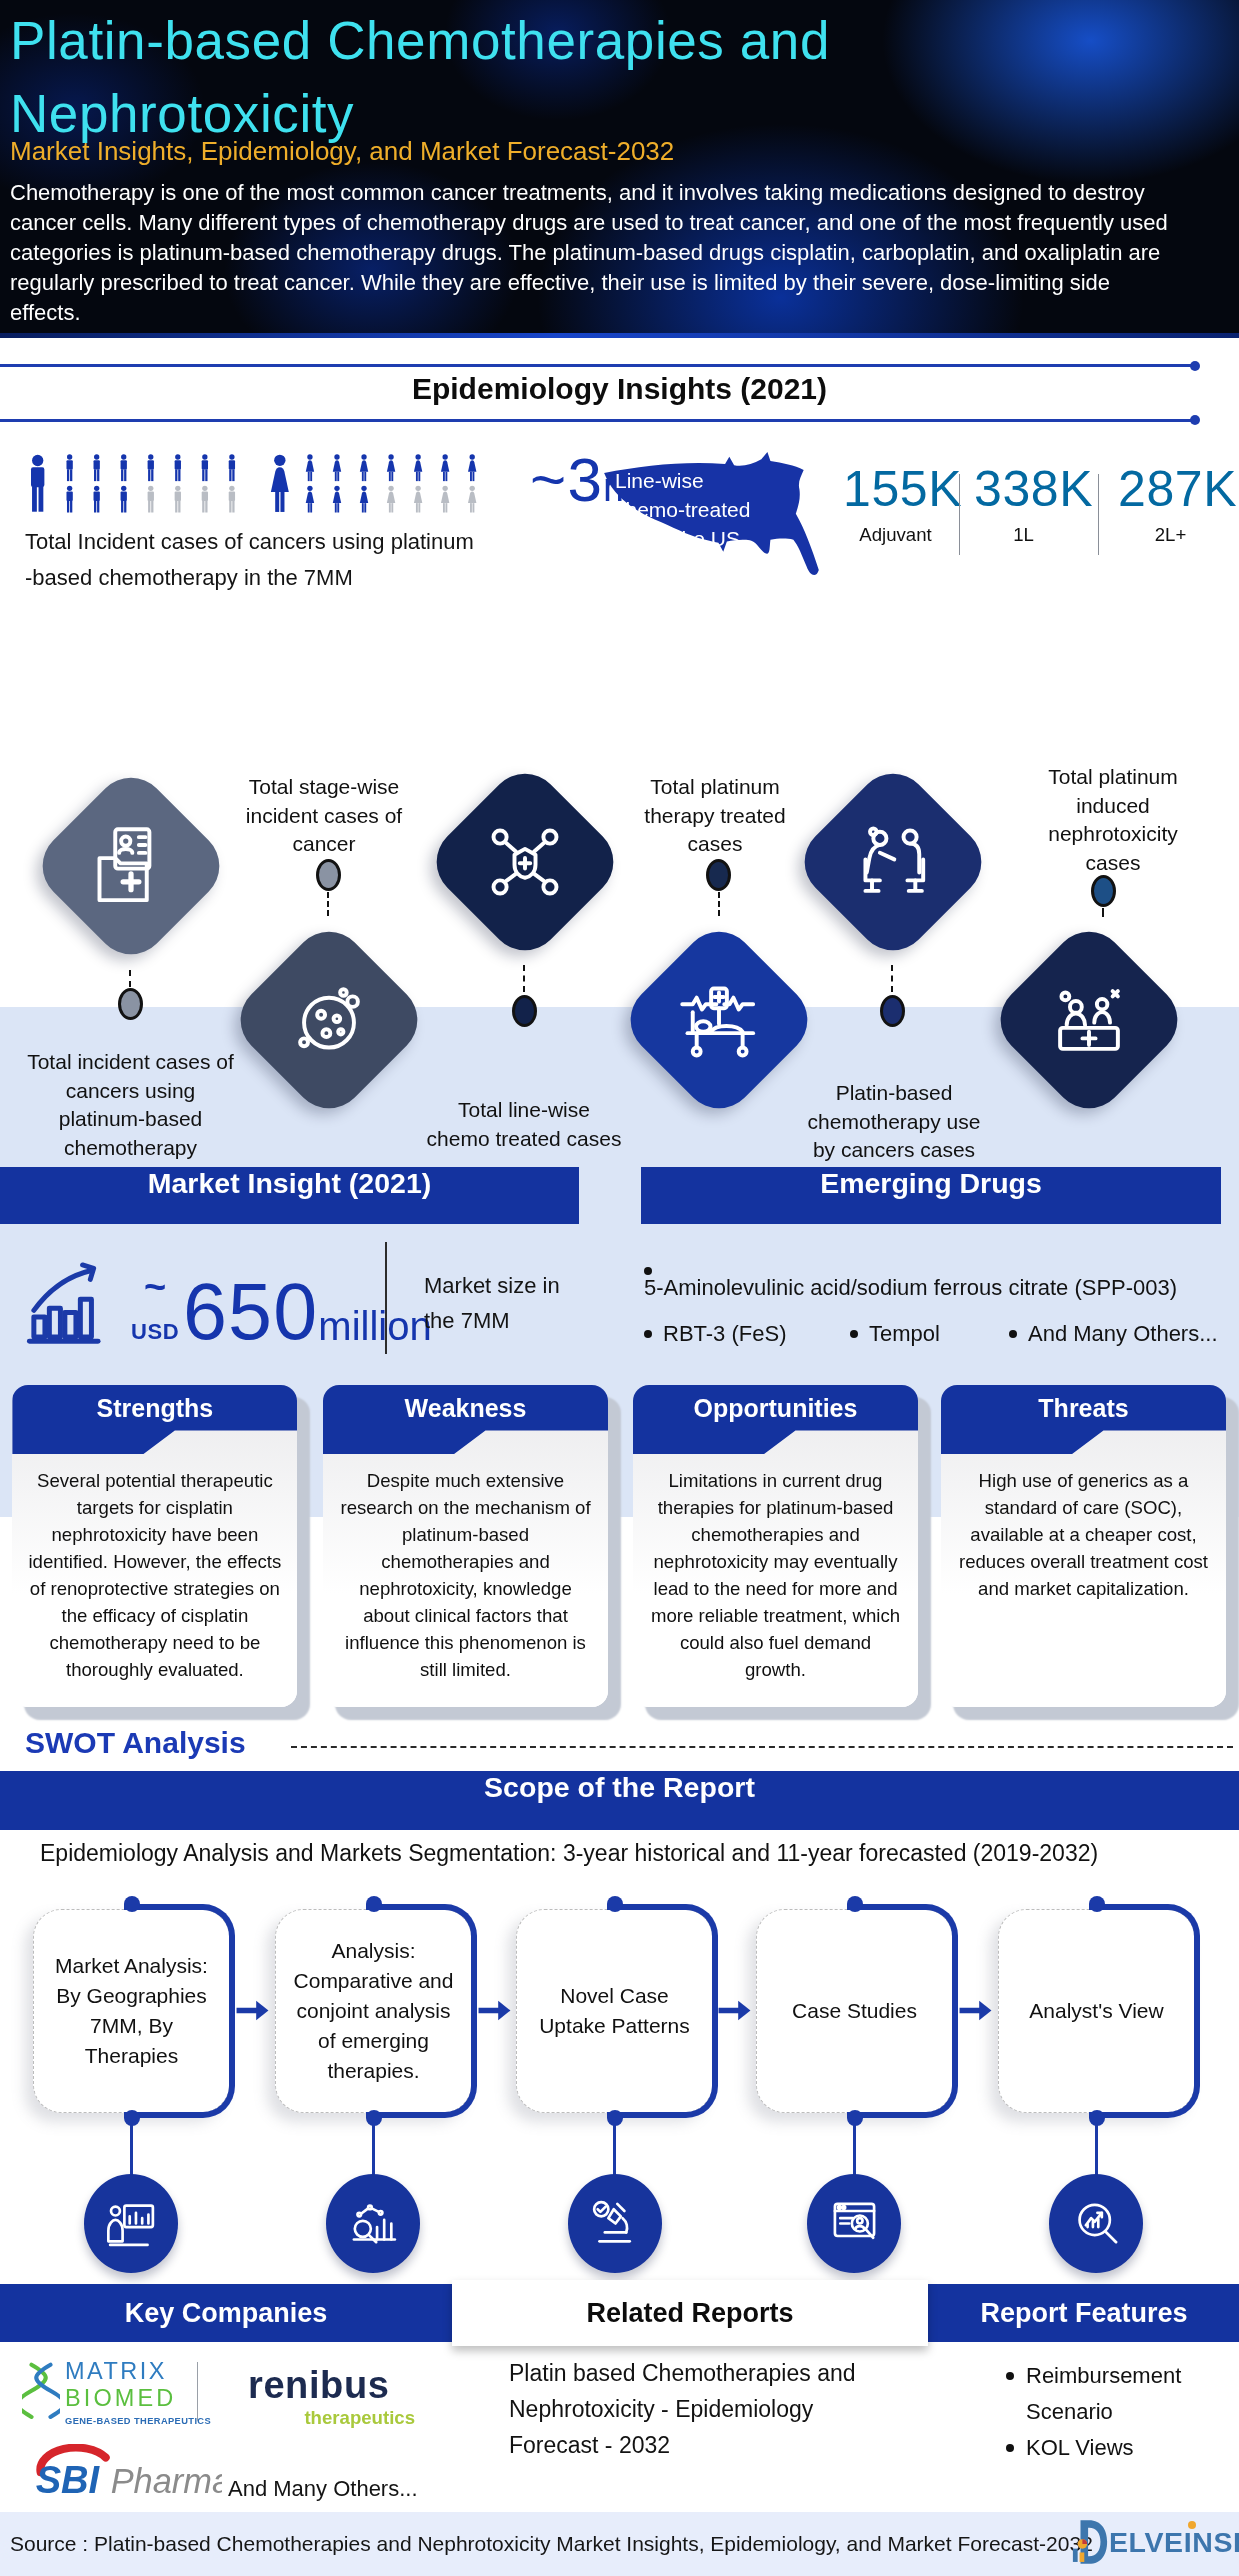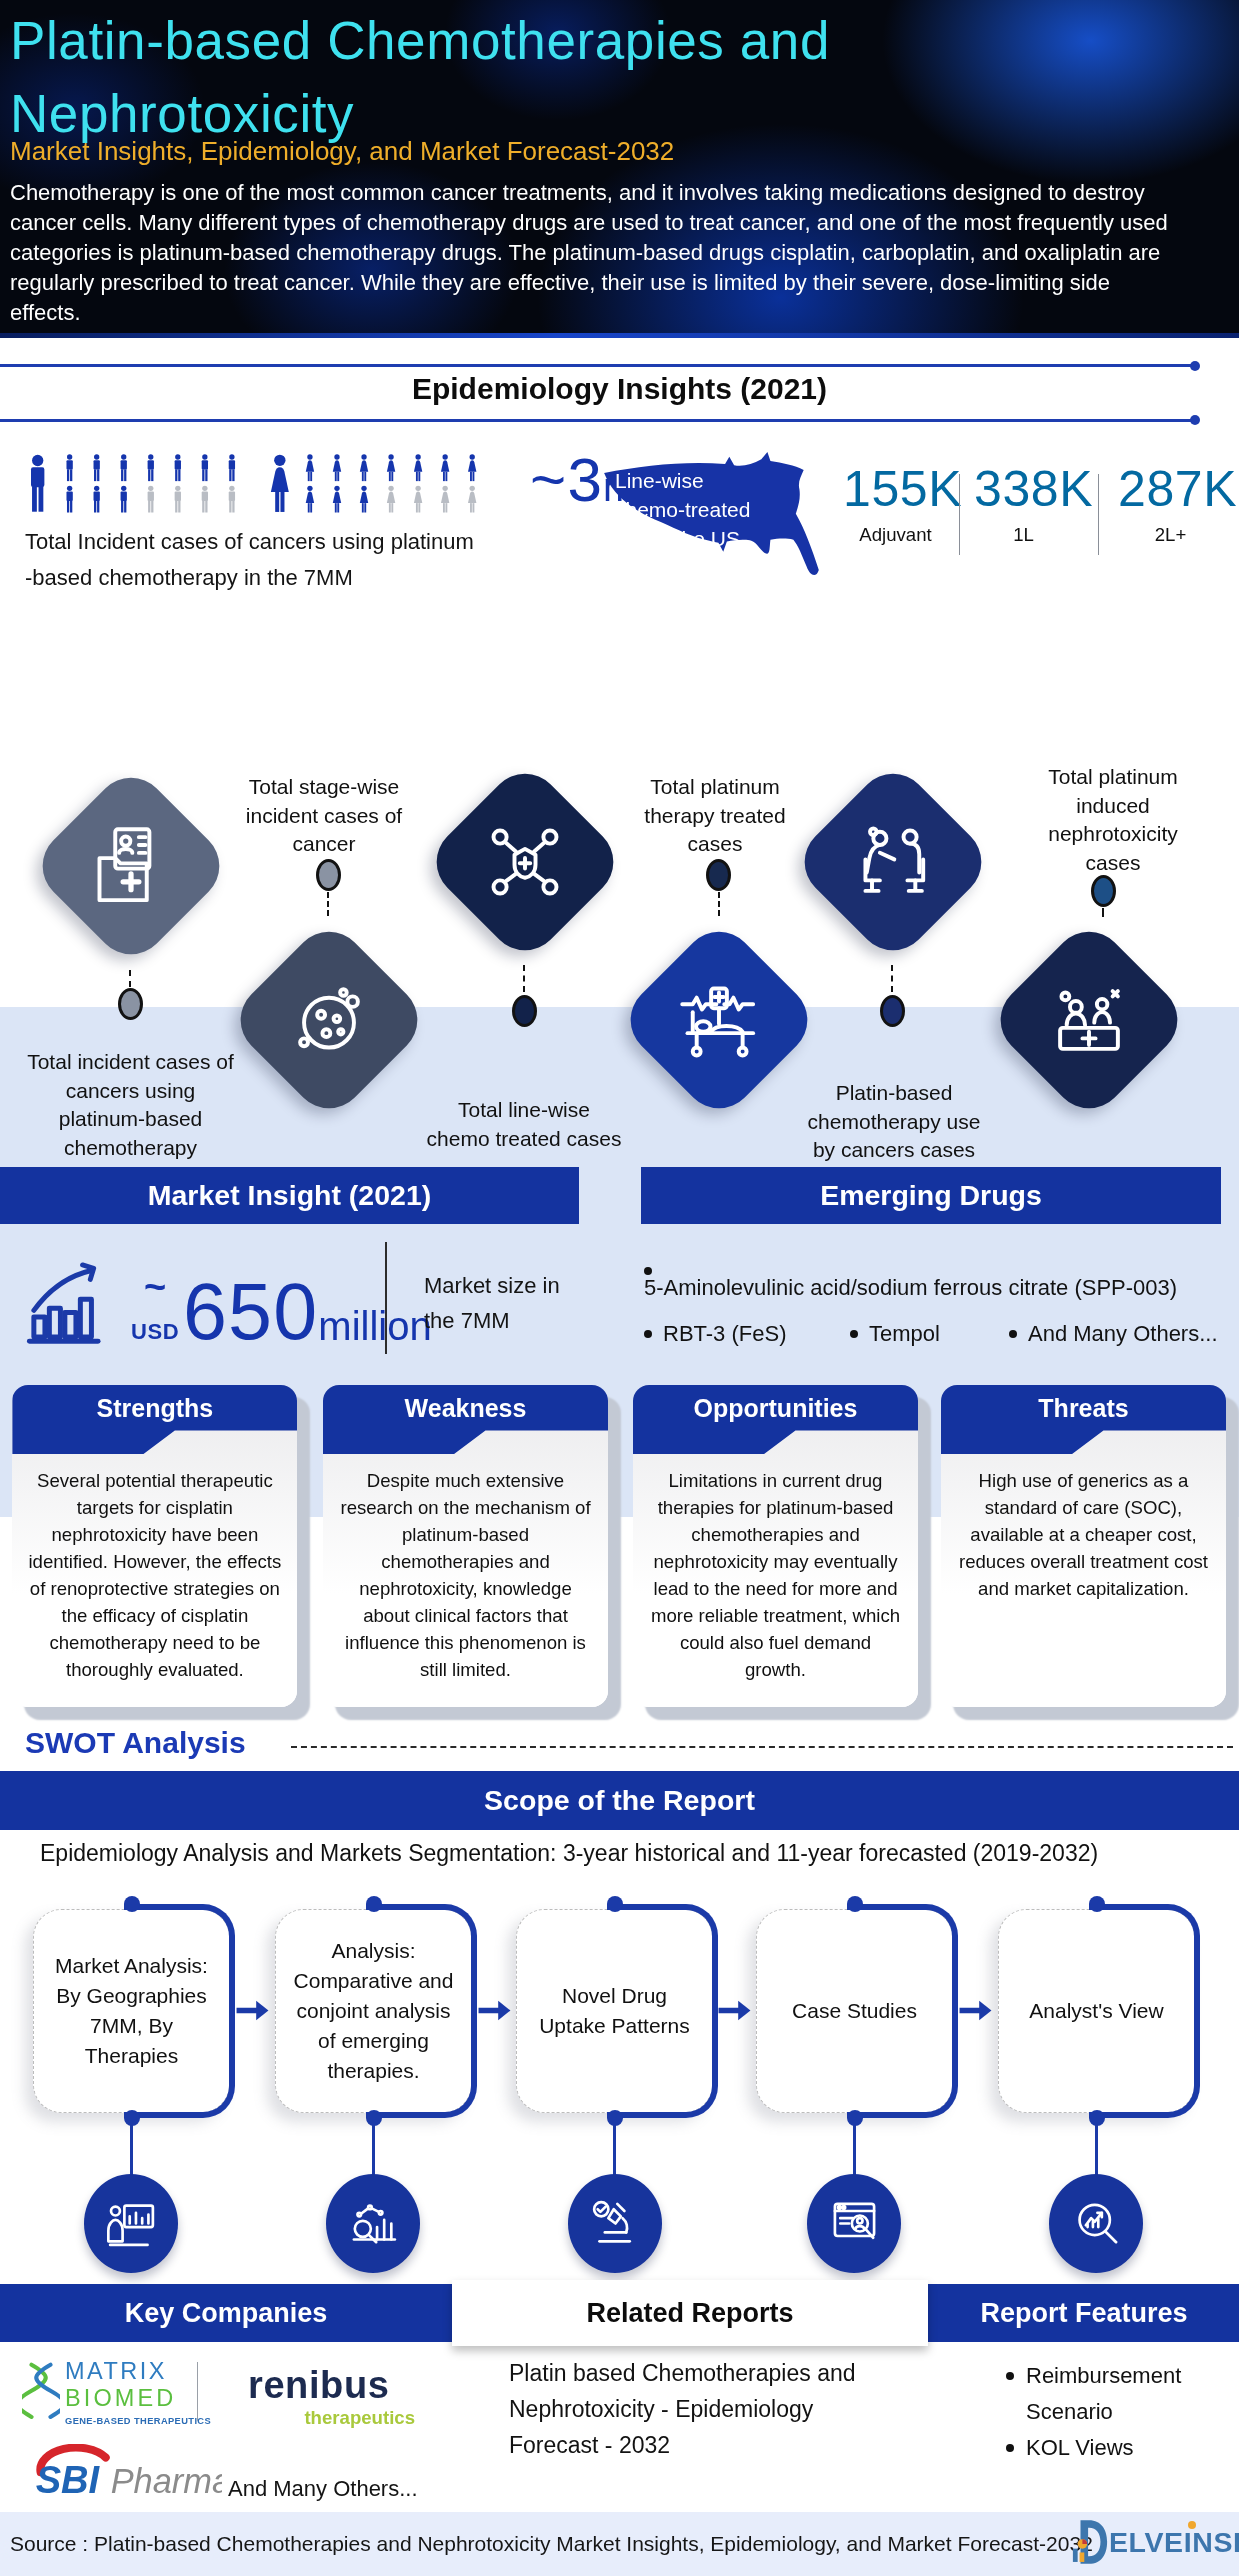--- a/index.html
+++ b/index.html
@@ -41,21 +41,21 @@
     display:flex;align-items:center;justify-content:center;font-size:28.5px;font-weight:600;color:#0d0d0d;}
   .light-band{left:0;top:1007px;width:1239px;height:510px;background:#dbe5f6;}
   .diamond{width:146px;height:146px;border-radius:36px;transform:rotate(45deg);
     box-shadow:0 8.7px 13.6px rgba(10,20,50,.25);}
   .diamond .di{position:absolute;inset:0;transform:rotate(-45deg);display:flex;align-items:center;justify-content:center;}
   .dlabel{font-size:21px;line-height:28.5px;text-align:center;color:#111;}
   .enode{width:25px;height:32px;border:3.1px solid #121212;border-radius:50%;box-sizing:border-box;}
   .vdash{width:0;border-left:2.5px dashed #121212;}
 
   
-  .blue-banner{background:#14339f;color:#fff;display:flex;align-items:center;justify-content:center;
+  .blue-banner{background:#14339f;color:#fff;display:flex;align-items:flex-start;justify-content:center;
     font-size:28.5px;font-weight:600;}
   .usd-group{left:131px;top:1257px;height:88px;display:flex;align-items:flex-end;color:#1535ad;}
   .usd-col{display:flex;flex-direction:column;align-items:center;margin-right:3.7px;}
   .usd-col .tld{font-size:38px;line-height:32px;font-weight:600;}
   .usd-col .cur{font-size:22px;font-weight:600;letter-spacing:0.6px;margin-top:16px;}
   .usd-val{font-size:79px;line-height:67px;font-weight:500;letter-spacing:1.2px;}
   .usd-unit{font-size:40px;line-height:38px;font-weight:500;}
   .mi-divider{left:385px;top:1242px;width:1.9px;height:112px;background:#2c2c2c;}
   .mi-caption{left:424px;top:1268px;width:149px;font-size:22px;line-height:35px;color:#141414;}
   .drug-item{display:flex;align-items:flex-start;font-size:22px;color:#121212;}
@@ -406,21 +406,21 @@
   <div class="abs scope-box" style="left:275px;">
     <div class="scope-wrap"></div>
     <div class="scope-dot" style="top:-13.6px;"></div>
     <div class="scope-dot" style="bottom:-13.6px;"></div>
     <div class="scope-text">Analysis: Comparative and conjoint analysis of emerging therapies.</div>
   </div>
   <div class="abs scope-box" style="left:516px;">
     <div class="scope-wrap"></div>
     <div class="scope-dot" style="top:-13.6px;"></div>
     <div class="scope-dot" style="bottom:-13.6px;"></div>
-    <div class="scope-text">Novel Drug Uptake Patterns</div>
+    <div class="scope-text">Novel Case Uptake Patterns</div>
   </div>
   <div class="abs scope-box" style="left:756px;">
     <div class="scope-wrap"></div>
     <div class="scope-dot" style="top:-13.6px;"></div>
     <div class="scope-dot" style="bottom:-13.6px;"></div>
     <div class="scope-text">Case Studies</div>
   </div>
   <div class="abs scope-box" style="left:998px;">
     <div class="scope-wrap"></div>
     <div class="scope-dot" style="top:-13.6px;"></div>

